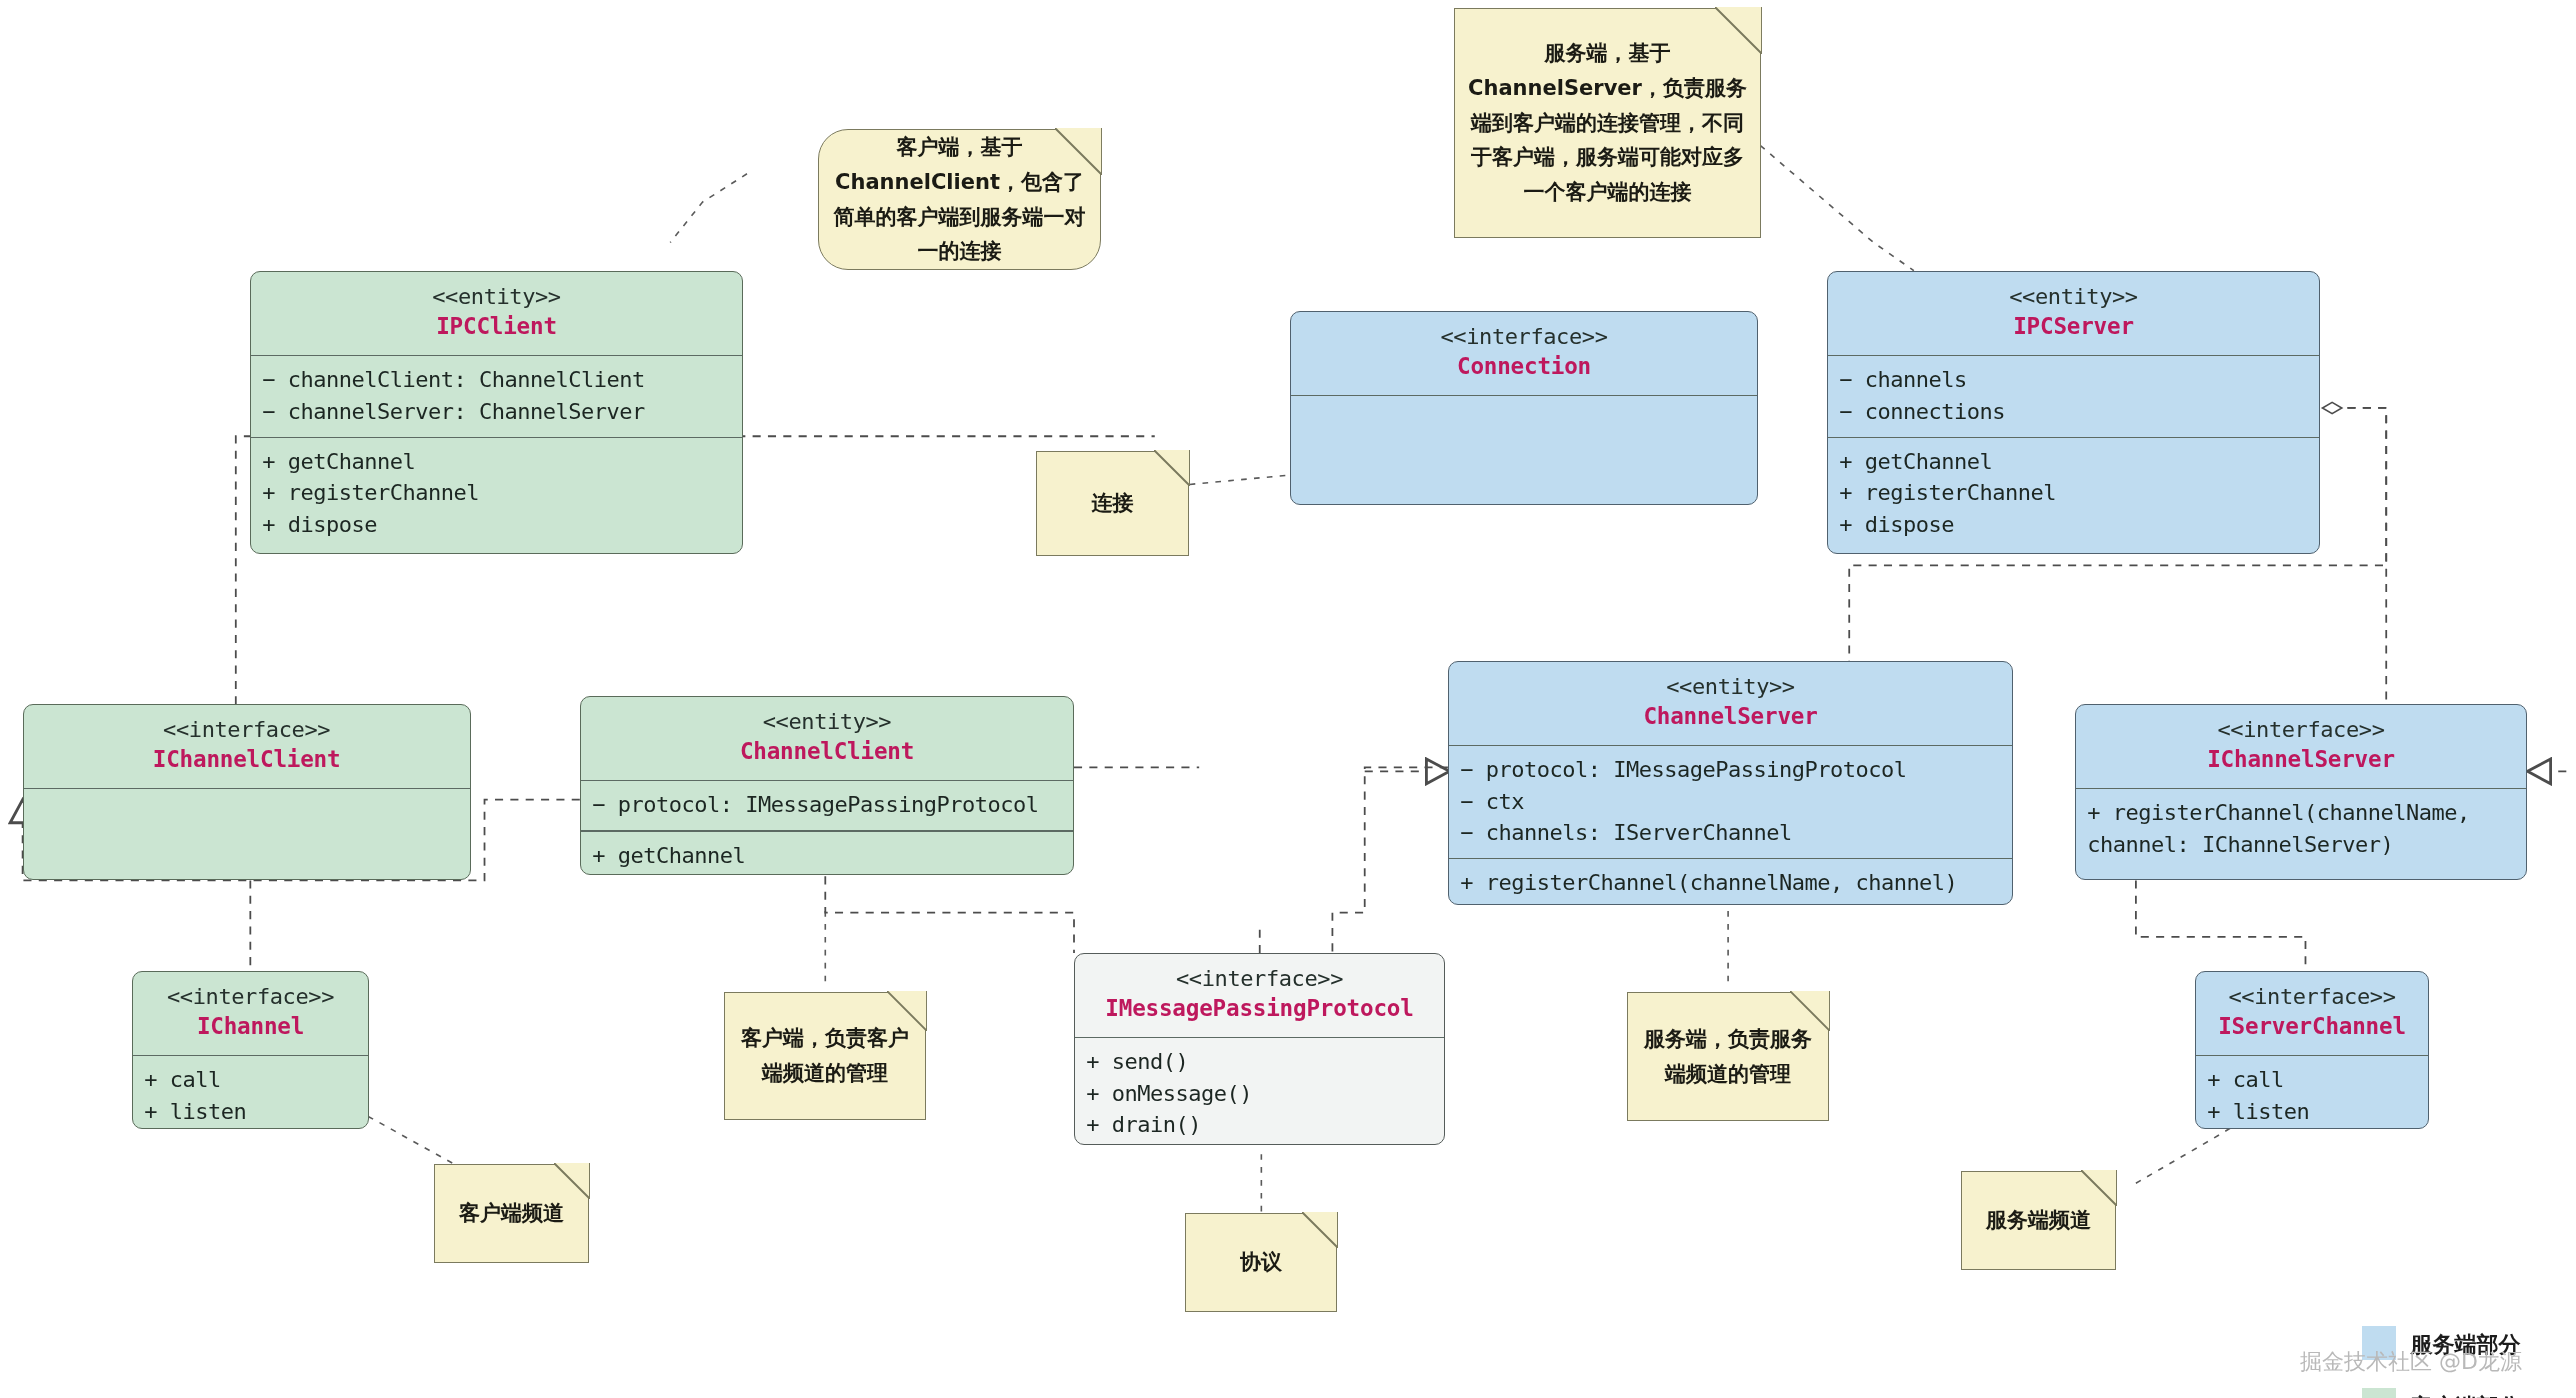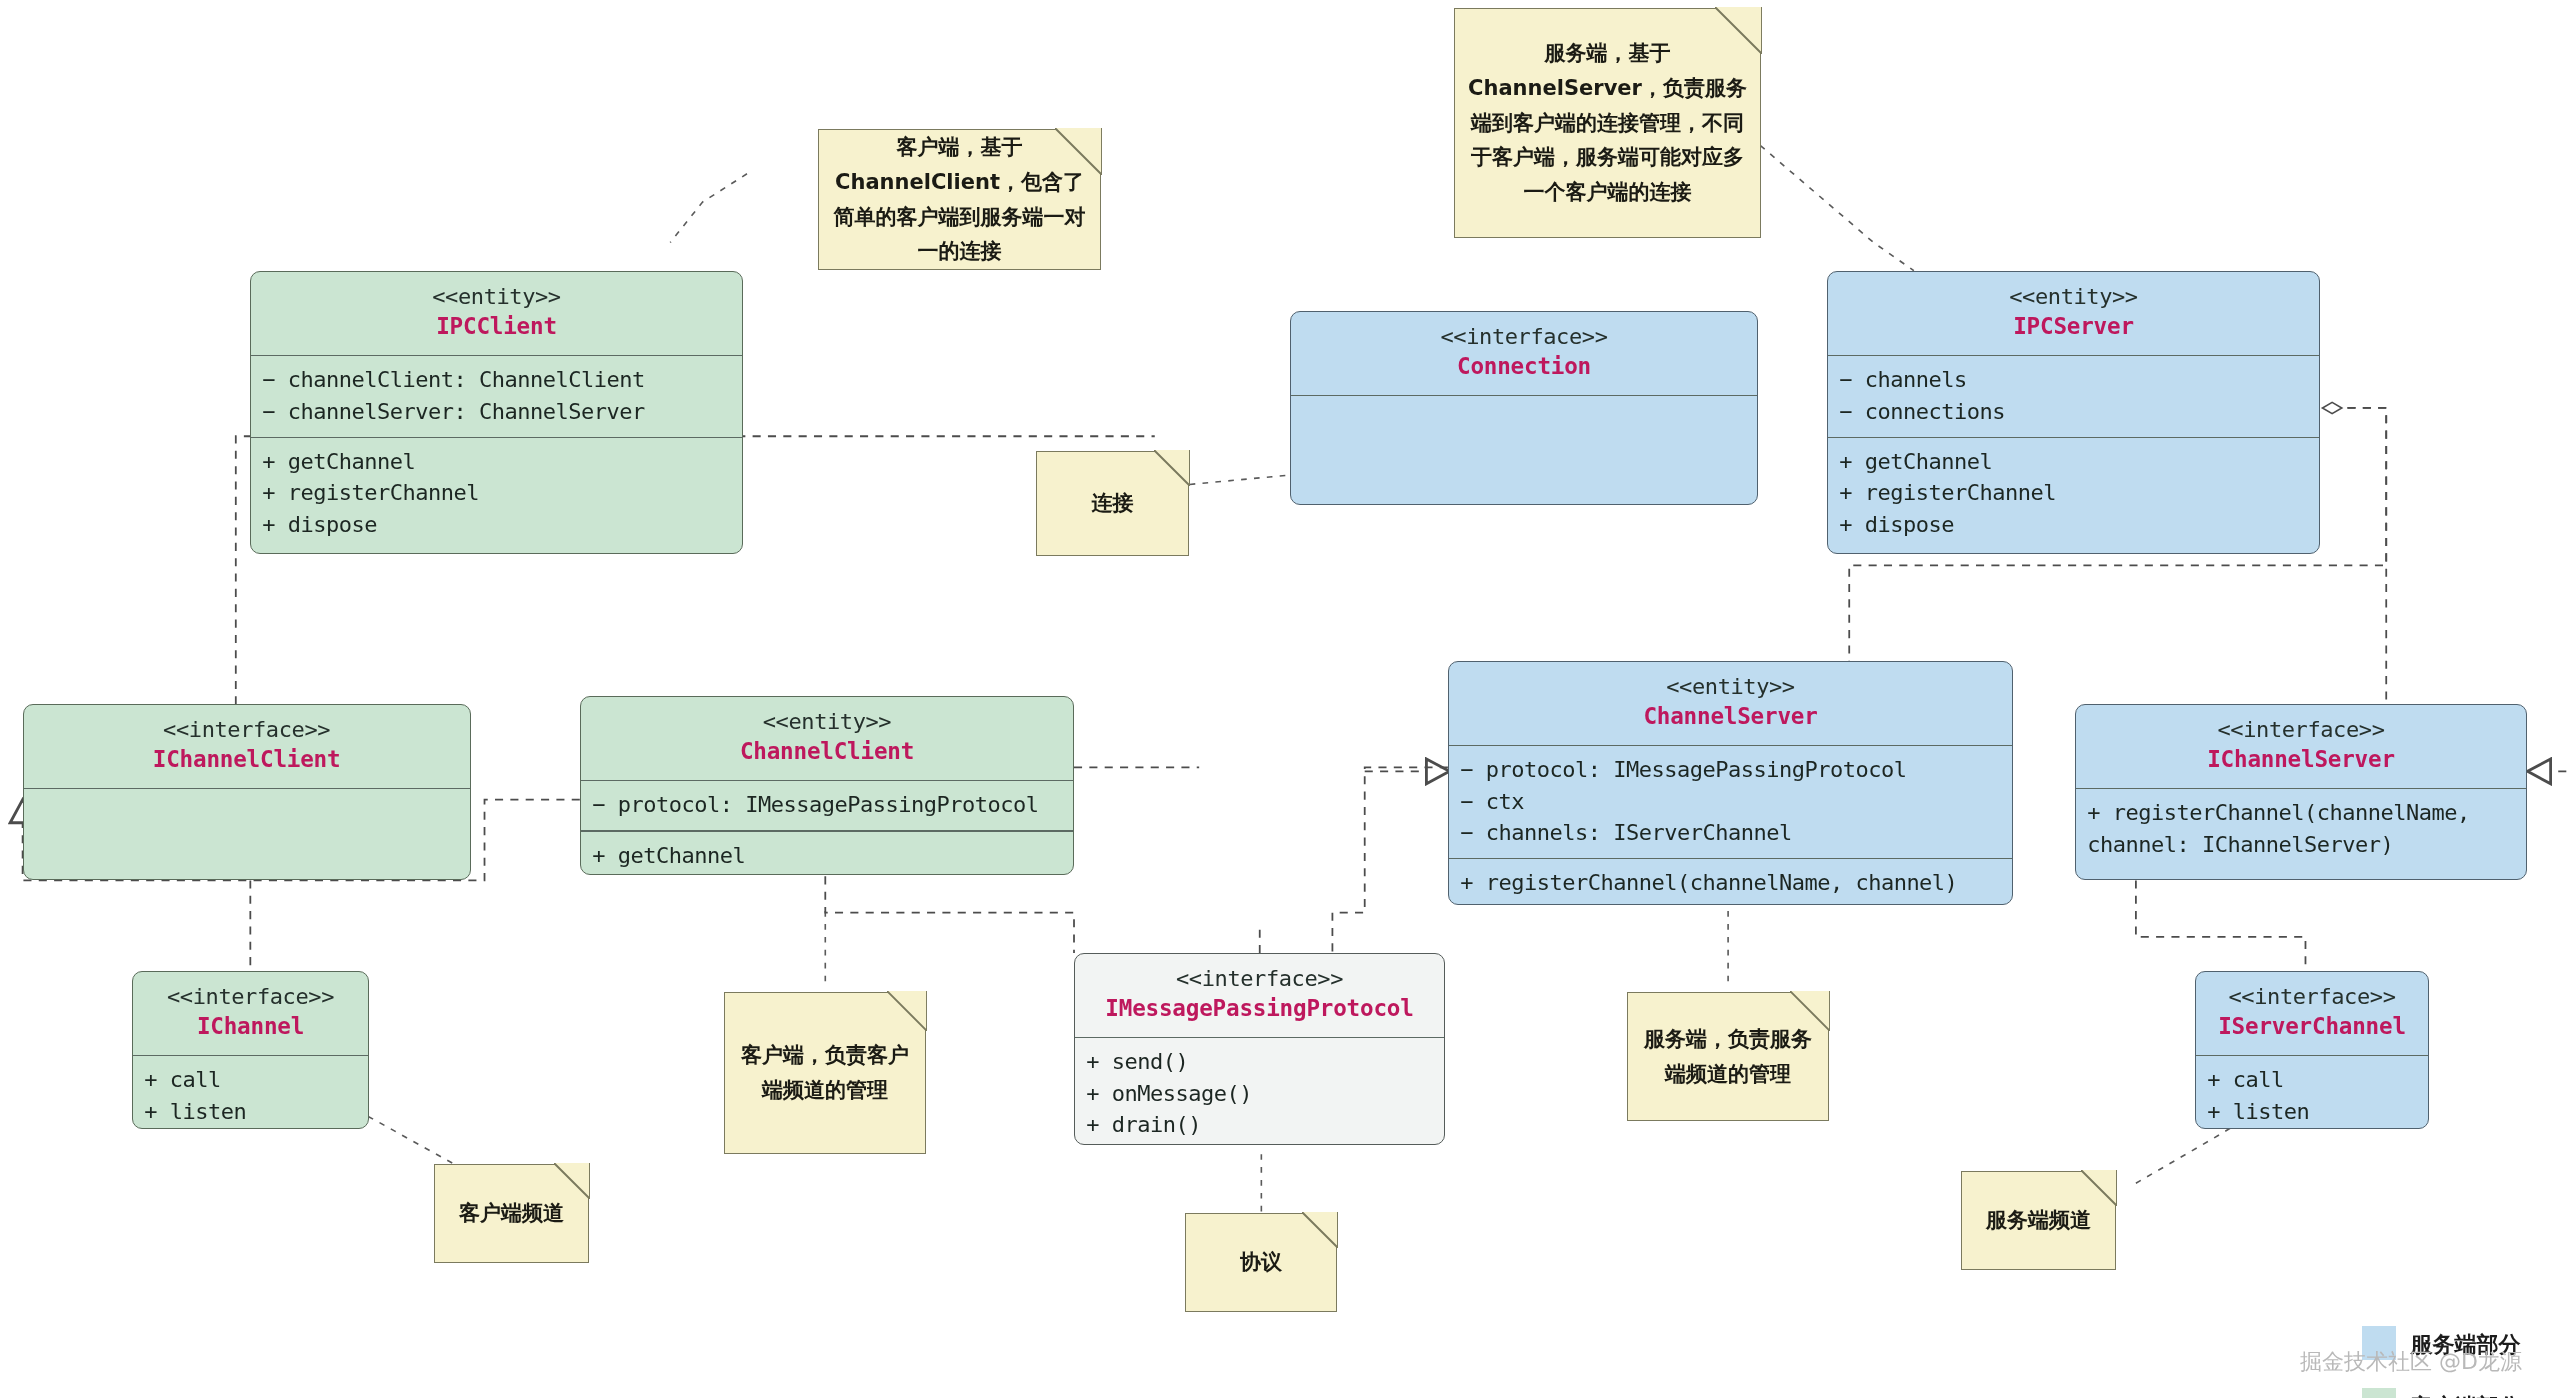--- a/index.html
+++ b/index.html
@@ -111,21 +111,21 @@
 
     <g stroke="#4c4c4c" stroke-width="2.2" fill="none" stroke-dasharray="10,9">
       <path d="M2645,1090 L2645,1160 L2855,1160 L2855,1200"></path>
     </g>
 
     <g stroke="#4c4c4c" stroke-width="2.2" fill="none" stroke-dasharray="10,9">
       <path d="M310,1090 L310,1205"></path>
     </g>
   </svg>
 
-  <div class="note" style="left:818px;top:129px;width:283px;height:141px;">
+  <div class="note" style="left:818px;top:129px;width:283px;height:141px;border-radius:30px;">
     <svg class="fold" width="47" height="47" viewBox="0 0 58 58">
       <path d="M0,0 L58,58 L58,0 Z" fill="#f7f2ce"></path>
       <path d="M0,0 L58,58 M58,0 L58,58" stroke="#7b7a5e" stroke-width="2.4" fill="none"></path>
     </svg>
     <span class="txt">客户端，基于 ChannelClient，包含了简单的客户端到服务端一对一的连接</span>
   </div>
 
   <div class="note" style="left:1454px;top:8px;width:307px;height:230px;">
     <svg class="fold" width="47" height="47" viewBox="0 0 58 58">
       <path d="M0,0 L58,58 L58,0 Z" fill="#f7f2ce"></path>
@@ -135,21 +135,21 @@
   </div>
 
   <div class="note" style="left:1036px;top:451px;width:153px;height:105px;">
     <svg class="fold" width="36" height="36" viewBox="0 0 44 44">
       <path d="M0,0 L44,44 L44,0 Z" fill="#f7f2ce"></path>
       <path d="M0,0 L44,44 M44,0 L44,44" stroke="#7b7a5e" stroke-width="2.4" fill="none"></path>
     </svg>
     <span class="txt">连接</span>
   </div>
 
-  <div class="note" style="left:724px;top:992px;width:202px;height:162px;">
+  <div class="note" style="left:724px;top:992px;width:202px;height:128px;">
     <svg class="fold" width="40" height="40" viewBox="0 0 50 50">
       <path d="M0,0 L50,50 L50,0 Z" fill="#f7f2ce"></path>
       <path d="M0,0 L50,50 M50,0 L50,50" stroke="#7b7a5e" stroke-width="2.4" fill="none"></path>
     </svg>
     <span class="txt">客户端，负责客户端频道的管理</span>
   </div>
 
   <div class="note" style="left:1627px;top:992px;width:202px;height:129px;">
     <svg class="fold" width="40" height="40" viewBox="0 0 50 50">
       <path d="M0,0 L50,50 L50,0 Z" fill="#f7f2ce"></path>

